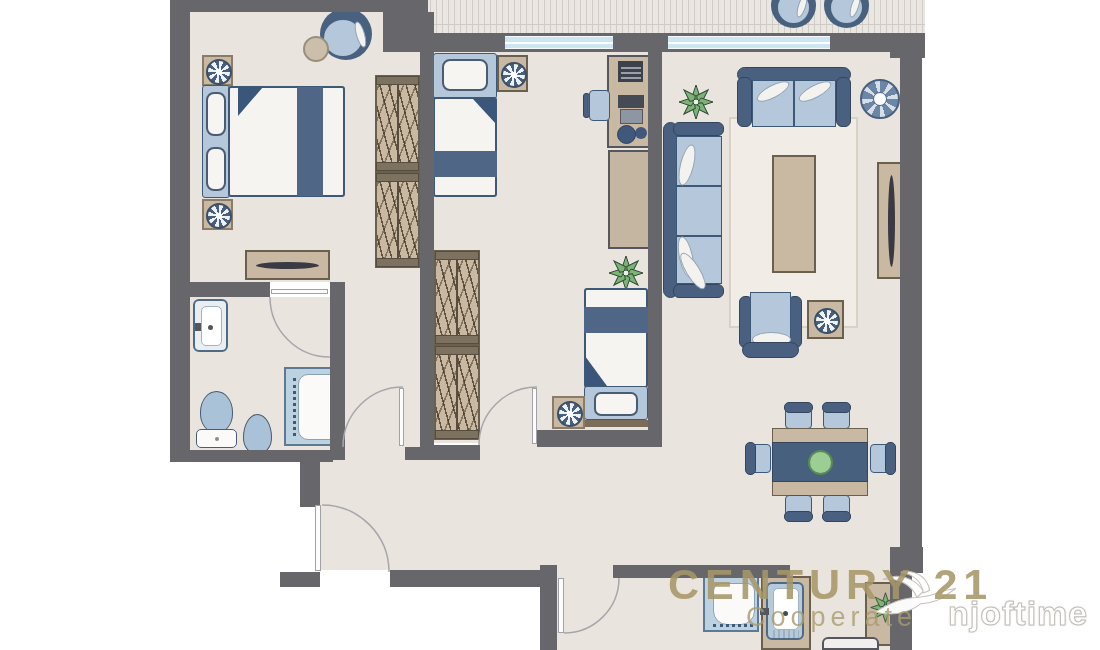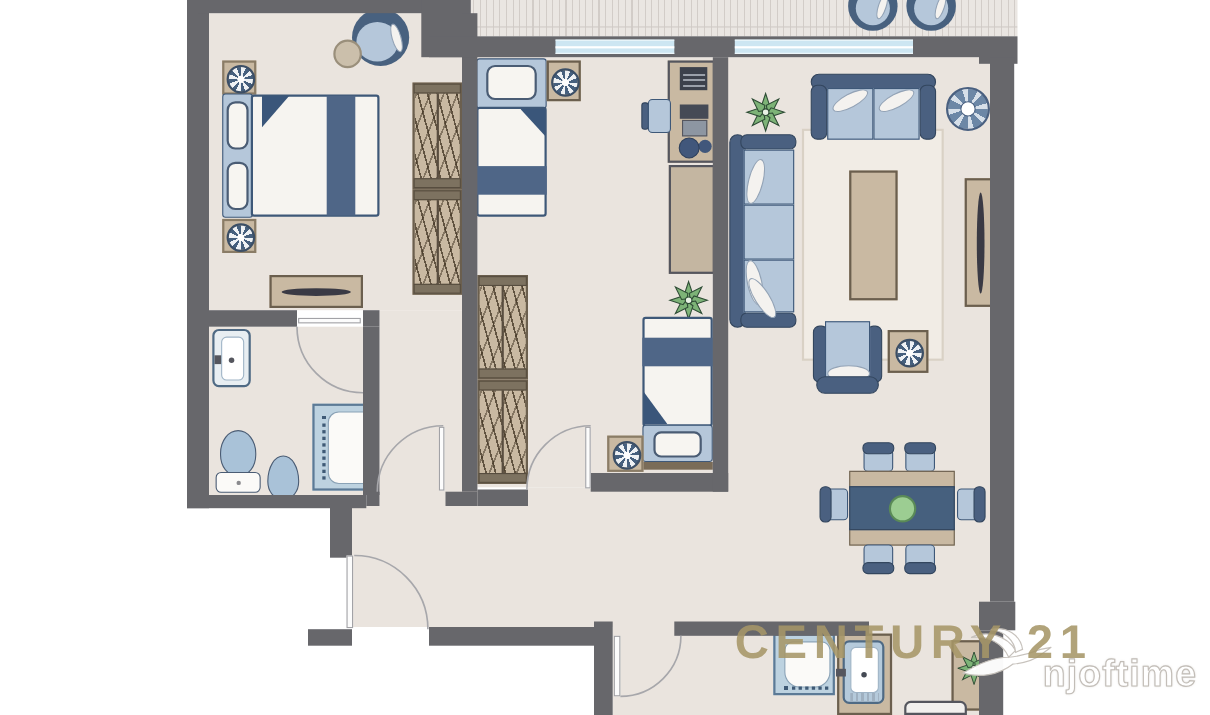--- a/index.html
+++ b/index.html
@@ -280,20 +280,21 @@
   </svg>
 
   <svg class="abs" style="left:872px;top:570px;z-index:9;" width="90" height="55" viewBox="0 0 100 60">
     <g fill="#ffffff" stroke="#c6c1bb" stroke-width="1.2" opacity="0.97">
       <path d="M4 46 C20 36 34 30 50 30 C62 29 72 26 82 22 L93 20 L83 27 C76 33 64 36 54 37 C40 48 20 51 4 46 Z"></path>
       <path d="M50 30 C44 16 30 8 12 10 C28 2 48 8 57 23 Z"></path>
       <path d="M57 25 C56 13 46 4 32 2 C48 -2 62 8 64 22 Z"></path>
     </g>
   </svg>
   <div class="wm-brand" style="left:668px;top:560px;">CENTURY 21</div>
+  <div class="wm-tag" style="left:746px;top:602px;">Cooperate</div>
   <div class="wm-site" style="left:948px;top:594px;">njoftime.al</div>
 
   <svg width="0" height="0" style="position:absolute;">
     <defs>
       <g id="plantsym">
         <g fill="#7db377" stroke="#2f4d36" stroke-width="1">
           <path d="M0,-17 L4,-5 L0,-2 L-4,-5 Z"></path>
           <path d="M0,-17 L4,-5 L0,-2 L-4,-5 Z" transform="rotate(45)"></path>
           <path d="M0,-17 L4,-5 L0,-2 L-4,-5 Z" transform="rotate(90)"></path>
           <path d="M0,-17 L4,-5 L0,-2 L-4,-5 Z" transform="rotate(135)"></path>

